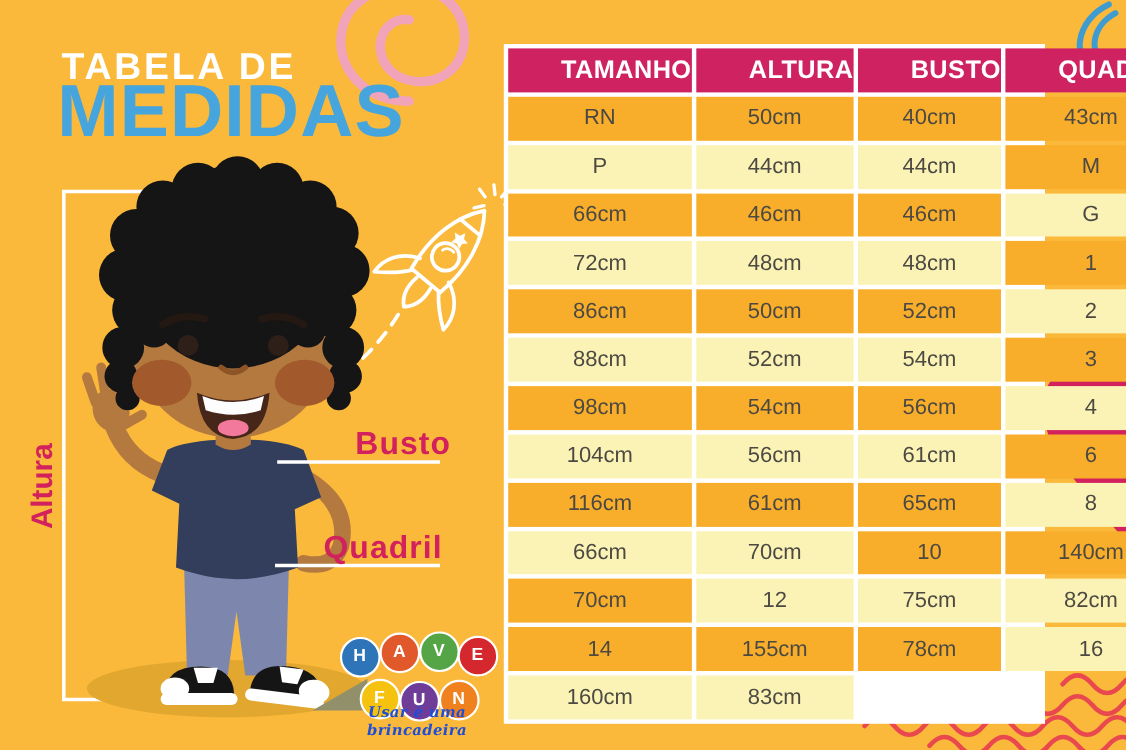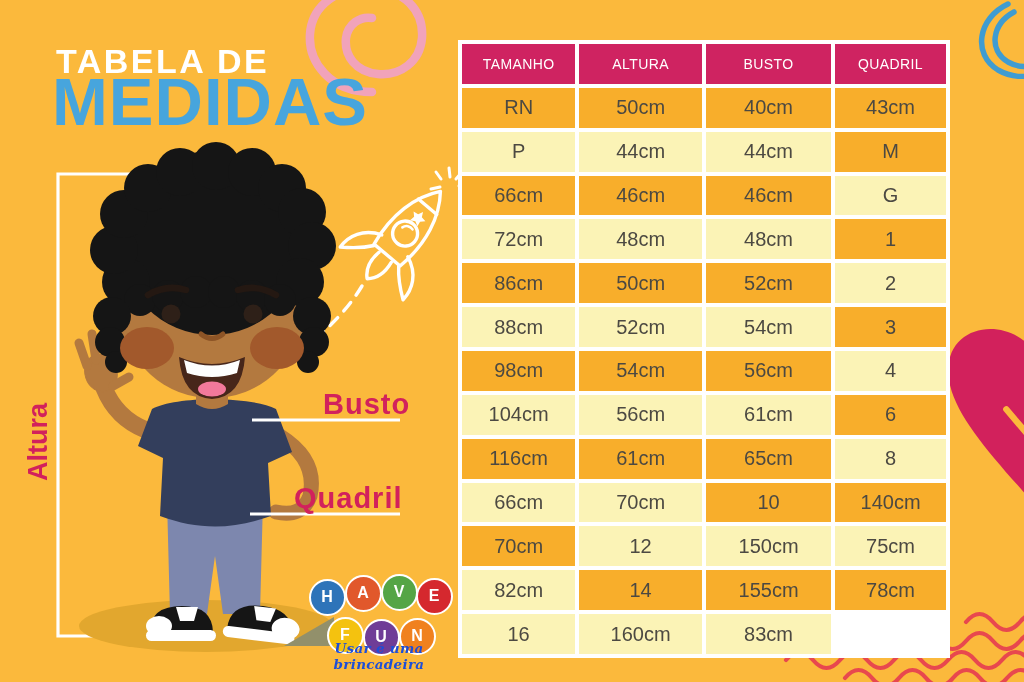--- a/index.html
+++ b/index.html
@@ -19,22 +19,22 @@
   .lbl-altura{left:-27px;top:427px;width:130px;height:30px;text-align:center;
     font-size:27px;transform:rotate(-90deg);}
   .lbl-busto{left:323px;top:388px;font-size:29px;letter-spacing:1px;}
   .lbl-quadril{left:294px;top:482px;font-size:29px;letter-spacing:1px;}
   
   .size-table{position:absolute;left:458px;top:40px;width:492px;height:618px;
     background:#fff;box-sizing:border-box;padding:4px;
     display:grid;grid-template-columns:24fr 26fr 26.5fr 23.5fr;grid-auto-rows:1fr;gap:4px;}
   .cell{display:flex;align-items:center;justify-content:center;
     color:var(--cell_text,#4C4942);font-size:20px;}
-  .cell.head{background:var(--header_bg,#CF2361);color:#fff;font-weight:normal;
-    font-size:14px;letter-spacing:.4px;}
+  .cell.head{background:var(--header_bg,#CF2361);color:#fff;font-weight:bold;
+    font-size:23px;letter-spacing:.4px;padding-left:48px;}
   .cell.orange{background:var(--row_orange,#F8AE2B);}
   .cell.pale{background:var(--row_yellow,#FBF3B6);}
   
   .logo-letter{position:absolute;width:37px;height:37px;border-radius:50%;
     box-sizing:border-box;border:2.5px solid #fff;color:#fff;font-weight:bold;
     font-size:16px;display:flex;align-items:center;justify-content:center;}
   .tagline{position:absolute;left:294px;top:640px;width:170px;text-align:center;
     color:#1d4ed8;font-size:13.5px;font-weight:bold;font-style:italic;
     font-family:"DejaVu Serif",serif;letter-spacing:.3px;}
 </style>
@@ -226,21 +226,20 @@
       <div class="cell orange">116cm</div>
       <div class="cell orange">61cm</div>
       <div class="cell orange">65cm</div>
       <div class="cell pale">8</div>
       <div class="cell pale">66cm</div>
       <div class="cell pale">70cm</div>
       <div class="cell orange">10</div>
       <div class="cell orange">140cm</div>
       <div class="cell orange">70cm</div>
       <div class="cell pale">12</div>
-      <div class="cell pale">150cm</div>
       <div class="cell pale">75cm</div>
       <div class="cell pale">82cm</div>
       <div class="cell orange">14</div>
       <div class="cell orange">155cm</div>
       <div class="cell orange">78cm</div>
       <div class="cell pale">16</div>
       <div class="cell pale">160cm</div>
       <div class="cell pale">83cm</div>
     </div>
 

